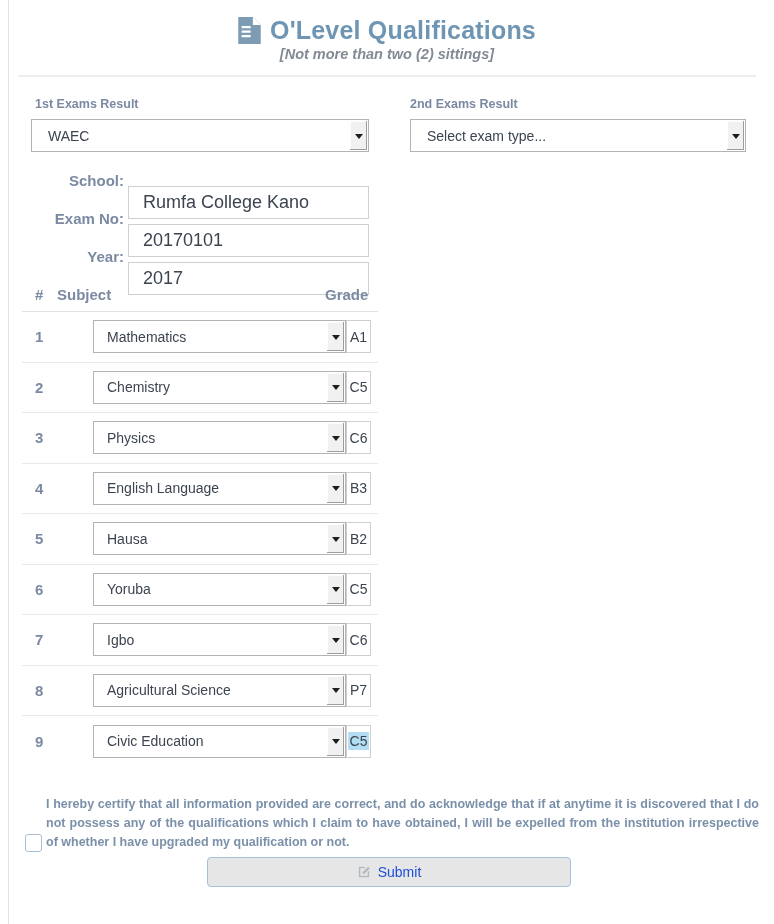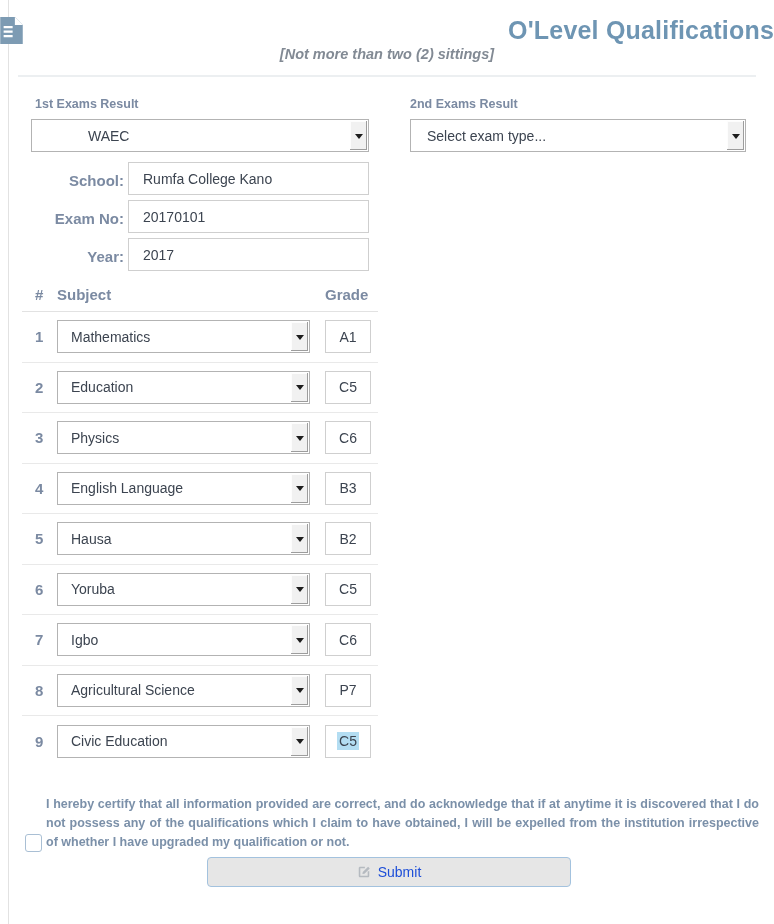--- a/index.html
+++ b/index.html
@@ -5,21 +5,21 @@
   * { margin:0; padding:0; box-sizing:border-box; }
   html,body { background:#fff; }
   .page {
     position:relative; width:774px; height:924px; background:#fff;
     font-family:"Liberation Sans", sans-serif; overflow:hidden;
   }
   .left-edge { position:absolute; left:8px; top:0; bottom:0; width:1px; background:#e2e2e2; }
 
   
   .header { position:absolute; top:16px; left:0; width:100%; text-align:center; }
-  .title-line { display:flex; align-items:center; justify-content:space-between; gap:9px; }
+  .title-line { display:flex; align-items:center; justify-content:center; gap:9px; }
   .title-line svg { display:block; }
   .page-title { font-size:25px; font-weight:600; color:#6e95b3; letter-spacing:0.2px; }
   .subtitle { margin-top:1px; font-size:14.5px; font-weight:bold; font-style:italic; color:#828a94; }
   .hdr-divider { position:absolute; top:75px; left:18px; width:738px; height:2px; background:#eceff1; }
 
   
   .col-label { position:absolute; font-size:12.5px; font-weight:bold; color:#7b8aa2; }
   .sel {
     height:33px; background:#fff; border:1px solid #b3b3b3; position:relative;
     display:flex; align-items:center; font-size:14px; color:#3c4450; cursor:pointer;
@@ -31,31 +31,31 @@
     position:absolute; right:1px; top:1px; bottom:1px; width:17px; background:#f1f1f1;
     display:flex; align-items:center; justify-content:center;
     box-shadow: inset -1px -1px 0 #9d9d9d, inset 1px 1px 0 #fdfdfd;
   }
   .tri { width:0; height:0; border:4px solid transparent; border-top:5px solid #1d1d1d; margin-top:5px; }
 
   
   .fld-label { position:absolute; left:20px; width:104px; text-align:right; font-size:15px; font-weight:bold; color:#7b8aa2; }
   .inp {
     position:absolute; border:1px solid #cfcfcf; background:#fff; padding-left:14px;
-    font-size:14px; color:#3c4450; font-family:"Liberation Sans", sans-serif; outline:none;
+    font-size:18px; color:#3c4450; font-family:"Liberation Sans", sans-serif; outline:none;margin-top:24px;
   }
 
   
   .th { position:absolute; font-size:15px; font-weight:bold; color:#7b8aa2; }
   .th-divider { position:absolute; left:22px; top:311px; width:356px; height:1px; background:#e2e2e2; }
   .table-rows { position:absolute; left:22px; top:312px; width:356px; }
   .srow { height:50.5px; display:flex; align-items:center; border-bottom:1px solid #e9e9e9; }
   .srow:last-child { border-bottom:none; }
   .rnum { width:22px; margin-left:13px; font-size:15px; font-weight:bold; color:#7b8aa2; flex:none; }
-  .subject-sel { width:253px; flex:none; }
+  .subject-sel { width:253px; flex:none;margin-left:36px; }
   .grade-box {
     margin-left:auto; margin-right:7px; width:46px; height:33px; border:1px solid #cfcfcf;
     background:#fff; display:flex; align-items:center; justify-content:center;
     font-size:14px; color:#3c4450; cursor:text;
   }
   .grade-text.sel-hl { background:#b3ddf2; padding:1px 2px; }
 
   
   .cert { position:absolute; left:25px; top:795px; width:734px; display:flex; align-items:flex-end; }
   .cert-check {
@@ -92,21 +92,21 @@
       </span>
       <span class="page-title">O'Level Qualifications</span>
     </div>
     <div class="subtitle">[Not more than two (2) sittings]</div>
   </div>
   <div class="hdr-divider"></div>
 
   <div class="col-label" style="left:35px; top:97px;">1st Exams Result</div>
   <div class="col-label" style="left:410px; top:97px;">2nd Exams Result</div>
 
-  <div class="sel abs" style="left:31px; top:119px; width:338px;padding-left:40px;">
+  <div class="sel abs" style="left:31px; top:119px; width:338px;">
     <span class="sel-text">WAEC</span>
     <span class="sel-arrow">
         <span class="tri"></span>
       </span>
   </div>
   <div class="sel abs" style="left:410px; top:119px; width:336px;">
     <span class="sel-text">Select exam type...</span>
     <span class="sel-arrow">
         <span class="tri"></span>
       </span>
@@ -136,21 +136,21 @@
           </span>
       </div>
       <div class="grade-box">
         <span class="grade-text">A1</span>
       </div>
     </div>
 
     <div class="srow">
       <div class="rnum">2</div>
       <div class="sel subject-sel">
-        <span class="sel-text">Education</span>
+        <span class="sel-text">Chemistry</span>
         <span class="sel-arrow">
             <span class="tri"></span>
           </span>
       </div>
       <div class="grade-box">
         <span class="grade-text">C5</span>
       </div>
     </div>
 
     <div class="srow">

